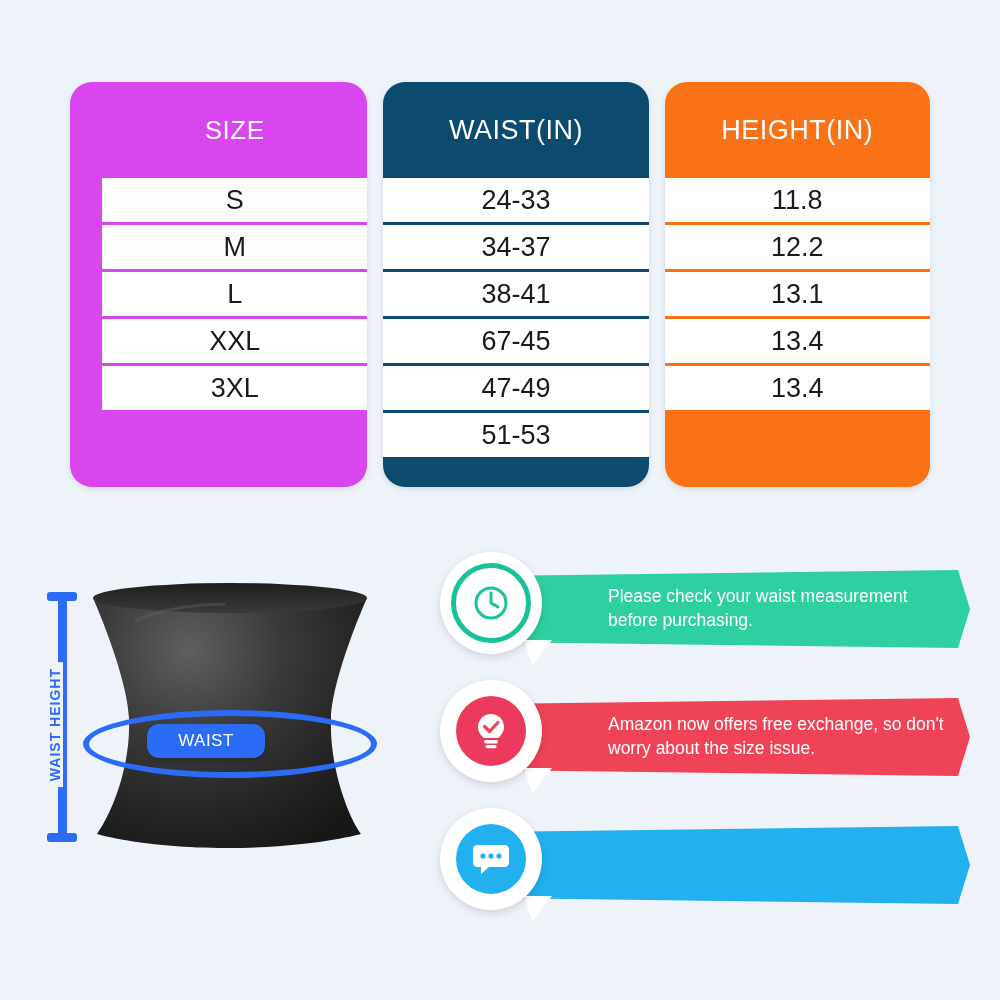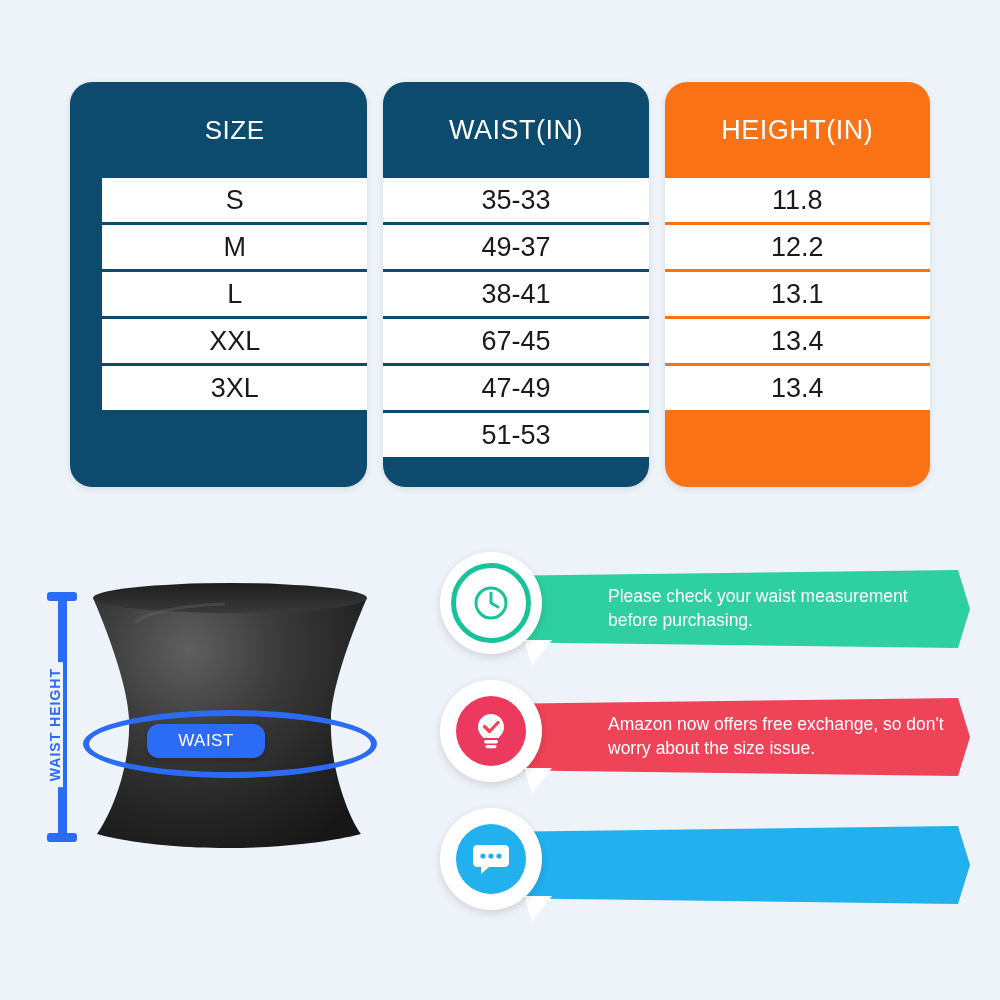--- a/index.html
+++ b/index.html
@@ -25,21 +25,21 @@
     gap: 16px;
   }
   .col {
     flex: 1;
     border-radius: 22px;
     overflow: hidden;
     box-shadow: 0 2px 6px rgba(0,0,0,0.10);
     display: flex;
     flex-direction: column;
   }
-  .col.size   { background: #0c4a6e; padding-left: 32px; }
+  .col.size   { background: #d946ef; padding-left: 32px; }
   .col.waist  { background: #0c4a6e; }
   .col.height { background: #f97316; }
 
   .col-head {
     height: 96px;
     display: flex;
     align-items: center;
     justify-content: center;
     color: #ffffff;
     font-size: 27px;
@@ -237,22 +237,22 @@
       <div class="cell">L</div>
       <div class="cell">XXL</div>
       <div class="cell">3XL</div>
     </div>
     <div class="col-foot"></div>
   </div>
 
   <div class="col waist">
     <div class="col-head">WAIST(IN)</div>
     <div class="cells">
-      <div class="cell">35-33</div>
-      <div class="cell">49-37</div>
+      <div class="cell">24-33</div>
+      <div class="cell">34-37</div>
       <div class="cell">38-41</div>
       <div class="cell">67-45</div>
       <div class="cell">47-49</div>
       <div class="cell">51-53</div>
     </div>
     <div class="col-foot"></div>
   </div>
 
   <div class="col height">
     <div class="col-head">HEIGHT(IN)</div>

